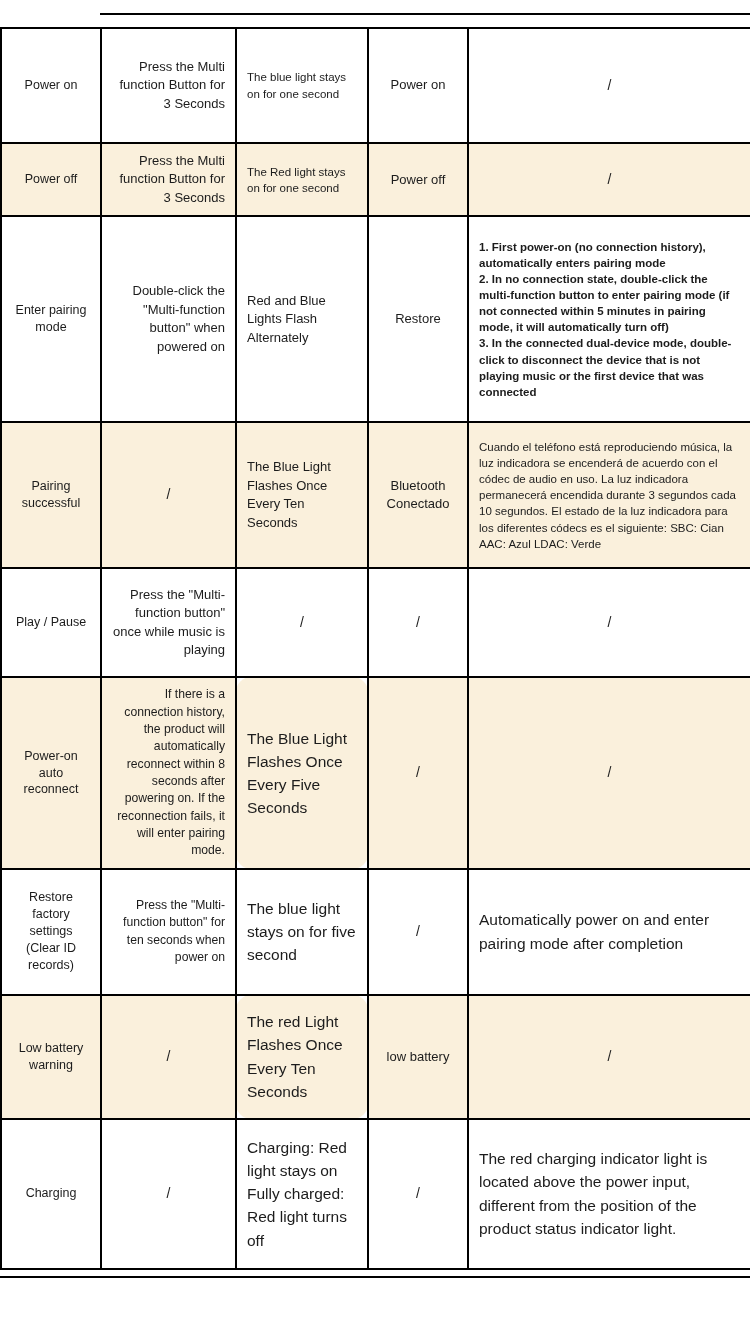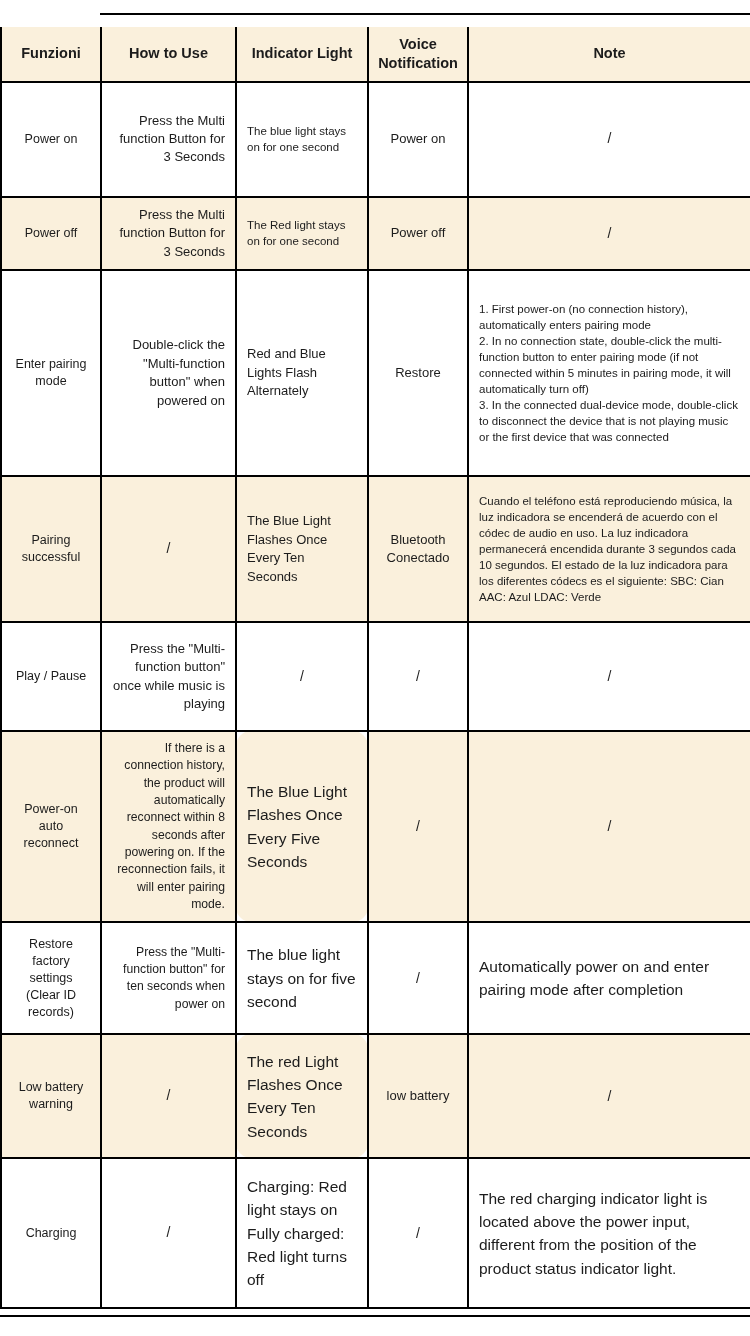--- a/index.html
+++ b/index.html
@@ -53,21 +53,21 @@
   }
   .c-how  { text-align: right;  font-size: 13px;   line-height: 1.42; }
   .c-ind  { text-align: left;  font-size: 13px;   line-height: 1.42; }
   .c-voice{ text-align: center;font-size: 13px;   line-height: 1.4;  }
   .c-note { text-align: left;  font-size: 13px;   line-height: 1.4;  }
 
   .sm { font-size: 11.5px; line-height: 1.4; }
   .md { font-size: 12.2px; line-height: 1.42; }
   .lg { font-size: 15.5px; line-height: 1.5; }
   .narrow { padding-right: 30px; border-radius: 15px; }
-  .pre { white-space: pre-line; }
+  .pre { white-space: pre-line; font-weight: bold; }
   .slash { text-align: center; font-size: 14px; }
 
   .bottom-divider {
     height: 2px;
     background: #000;
     width: 750px;
     margin-top: 6px;
   }
 </style>
 </head>
@@ -80,27 +80,20 @@
   <table class="func-table">
     <colgroup>
       <col style="width:100px">
       <col style="width:135px">
       <col style="width:132px">
       <col style="width:100px">
       <col style="width:283px">
     </colgroup>
 
     <tbody>
-        <tr class="cream" style="height:54px">
-      <th>Funzioni</th>
-      <th>How to Use</th>
-      <th>Indicator Light</th>
-      <th>Voice Notification</th>
-      <th>Note</th>
-    </tr>
 
     <tr style="height:115px">
       <td class="c-funz">Power on</td>
       <td class="c-how">Press the Multi function Button for 3 Seconds</td>
       <td class="c-ind sm">The blue light stays on for one second</td>
       <td class="c-voice">Power on</td>
       <td class="c-note slash">/</td>
     </tr>
 
     <tr class="cream" style="height:71px">
@@ -138,21 +131,21 @@
     </tr>
 
     <tr class="cream" style="height:183px">
       <td class="c-funz">Power-on auto reconnect</td>
       <td class="c-how md">If there is a connection history, the product will automatically reconnect within 8 seconds after powering on. If the reconnection fails, it will enter pairing mode.</td>
       <td class="c-ind lg narrow">The Blue Light Flashes Once Every Five Seconds</td>
       <td class="c-voice slash">/</td>
       <td class="c-note slash">/</td>
     </tr>
 
-    <tr style="height:112px">
+    <tr style="height:126px">
       <td class="c-funz">Restore factory settings (Clear ID records)</td>
       <td class="c-how md">Press the "Multi-function button" for ten seconds when power on</td>
       <td class="c-ind lg narrow">The blue light stays on for five second</td>
       <td class="c-voice slash">/</td>
       <td class="c-note lg">Automatically power on and enter pairing mode after completion</td>
     </tr>
 
     <tr class="cream" style="height:124px">
       <td class="c-funz">Low battery warning</td>
       <td class="c-how slash">/</td>

